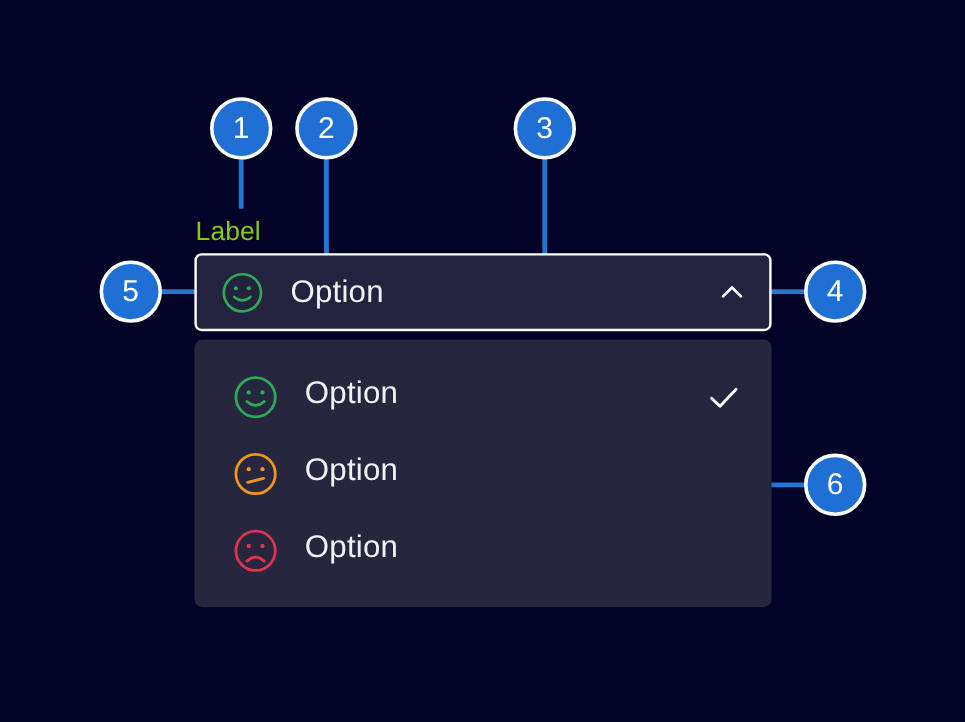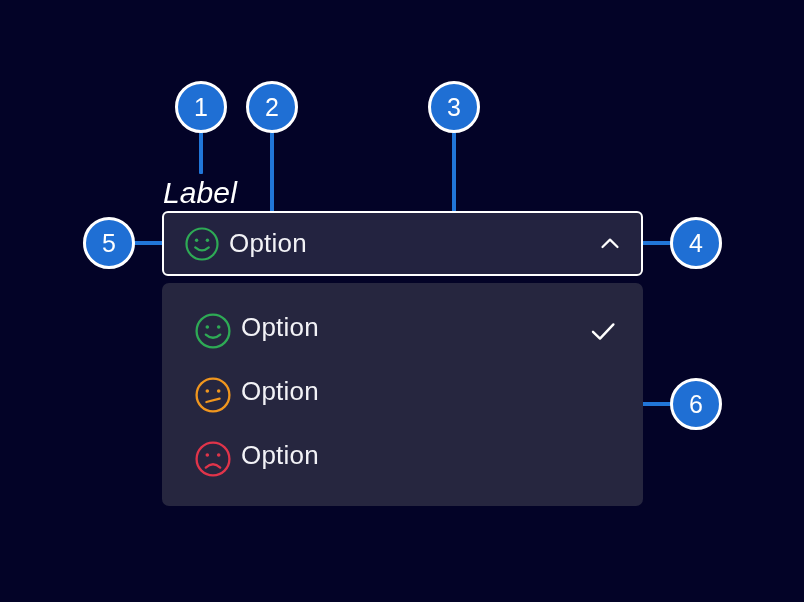--- a/index.html
+++ b/index.html
@@ -44,26 +44,25 @@
     justify-content: center;
     line-height: 1;
     letter-spacing: 0.2px;
   }
 
   
   .field-label {
     position: absolute;
     left: 163px;
     top: 179px;
-    font-size: 30px;
-    color: #ffffff;
+    font-size: 22px;
+    color: #84cc16;
     line-height: 28px;
     letter-spacing: 0.1px;
     white-space: nowrap;
-    font-style: italic;
   }
 
   
   .select-control {
     position: absolute;
     left: 162px;
     top: 211px;
     width: 481px;
     height: 65px;
     box-sizing: border-box;
@@ -115,21 +114,21 @@
     align-items: center;
     padding: 0 24px 0 32px;
     box-sizing: border-box;
   }
   .dropdown-option.opt0 { top: 16px; }
   .dropdown-option.opt1 { top: 80px; }
   .dropdown-option.opt2 { top: 144px; }
 
   .opt-left {
     display: flex;
-    gap: 9px;
+    gap: 22px;
     flex: 1 1 auto;
     min-width: 0;
   }
   .opt-text {
     font-size: 26px;
     color: #f2f2f6;
     letter-spacing: 0.2px;
     white-space: nowrap;
   }
   .check-mark {

